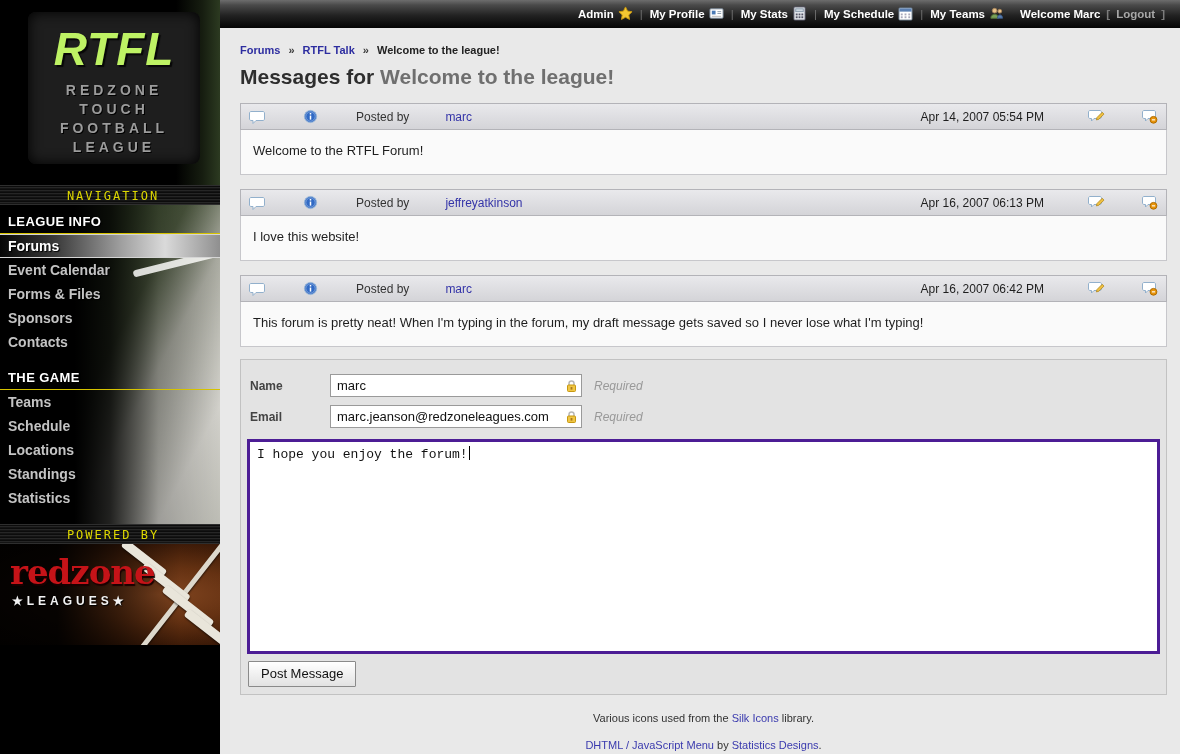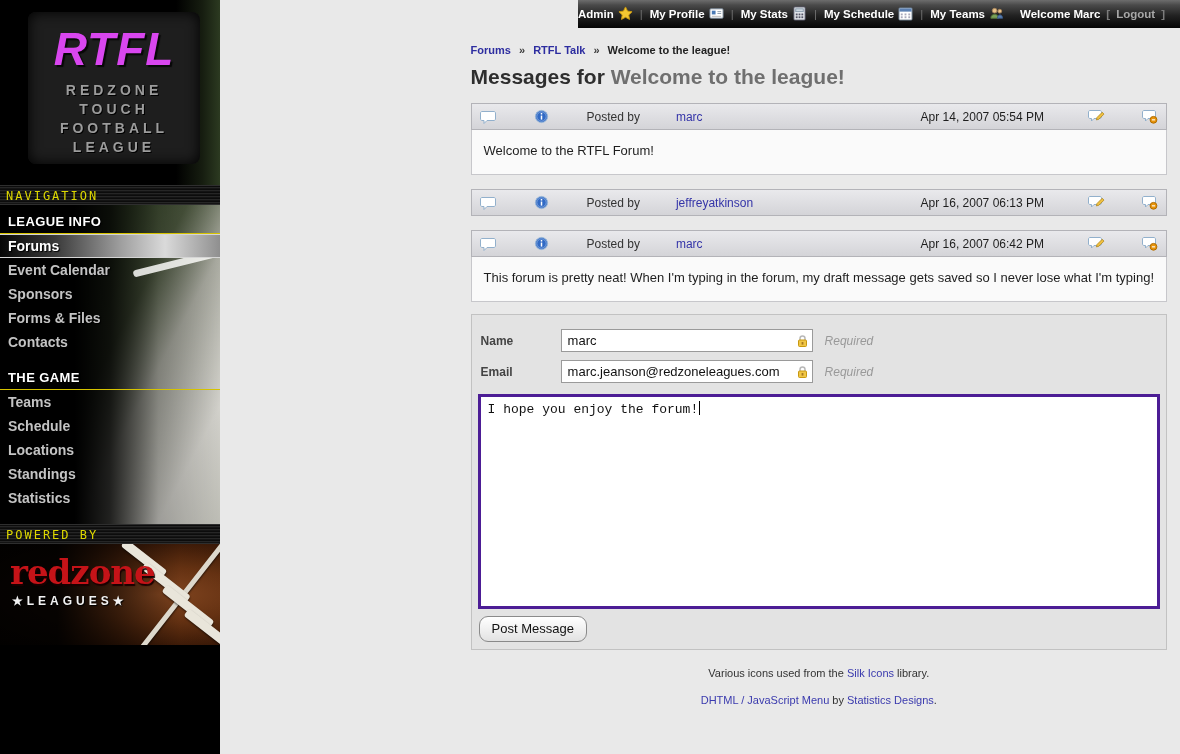--- a/index.html
+++ b/index.html
@@ -6,27 +6,27 @@
   html,body { width:1180px; height:754px; overflow:hidden; }
   body { font-family:"Liberation Sans", sans-serif; background:#000; }
   .page { display:flex; width:1180px; height:754px; }
 
   
   .sidebar { width:220px; flex:none; background:#000; display:flex; flex-direction:column; }
   .logo-area { height:185px; flex:none; background:linear-gradient(to right,#000 80%,#161d10 92%,#2c3a21 100%); }
   .logo-box { margin:12px 0 0 28px; width:172px; height:152px; background:#1e1e1e; border-radius:8px;
               box-shadow:inset 0 0 14px #000; text-align:center; }
   .logo-rtfl { padding-top:14px; font-size:46px; line-height:1; font-weight:bold; font-style:italic;
-               color:#d946ef; letter-spacing:1px; text-shadow:2px 2px 1px #070707; }
+               color:#bef264; letter-spacing:1px; text-shadow:2px 2px 1px #070707; }
   .logo-sub { margin-top:9px; color:#9c9c9c; font-weight:bold; font-size:14px; letter-spacing:4px; line-height:1.35;
               text-shadow:1px 1px 0 #000; }
   .led-banner { height:20px; flex:none; line-height:20px; padding-left:6px;
                 background:repeating-linear-gradient(to bottom,#0c0c0c 0 1px,#262626 1px 2px,#141414 2px 3px);
                 color:#ded800; font-family:"DejaVu Sans Mono", monospace; font-size:12px; letter-spacing:2px;
-                border-top:1px solid #2e2e2e; border-bottom:1px solid #2e2e2e; }
+                border-top:1px solid #2e2e2e; border-bottom:1px solid #2e2e2e;text-align:center; }
   .nav-area { height:319px; flex:none; position:relative;
       background:
         linear-gradient(to right, #000 0%, #000 34%, rgba(0,0,0,0.82) 50%, rgba(0,0,0,0.25) 72%, rgba(0,0,0,0) 100%),
         linear-gradient(118deg, #2b3622 0%, #3c4c2e 34%, #4e5a40 48%, #a9aaa0 63%, #d2d1cb 84%, #bdbdb5 100%);
       overflow:hidden; }
   .field-line { position:absolute; right:-8px; top:54px; width:96px; height:7px; background:rgba(250,250,248,0.85);
                 transform:rotate(-14deg); border-radius:3px; }
   .nav-header { position:relative; color:#fff; font-weight:bold; font-size:13px; padding:9px 0 4px 8px;
                 border-bottom:1px solid #d6c300; text-shadow:1px 1px 1px #000; letter-spacing:0.4px; }
   .nav-header.second { margin-top:7px;padding-left:8px; }
@@ -45,21 +45,21 @@
   .lace.l3 { width:60px; height:9px; transform:rotate(38deg); left:158px; top:58px; }
   .lace.l4 { width:60px; height:9px; transform:rotate(38deg); left:180px; top:82px; }
   .lace.seam { width:150px; height:5px; transform:rotate(-52deg); left:110px; top:46px; background:#ddd8cc; }
   .rz-title { position:absolute; left:10px; top:8px; color:#c51318; font-size:34px; font-weight:bold;
               font-family:"DejaVu Serif", serif; text-shadow:1px 2px 1px #1a0000; letter-spacing:-1px; }
   .rz-sub { position:absolute; left:12px; top:50px; color:#f2f2f2; font-weight:bold; font-size:12px;
             letter-spacing:4px; text-shadow:1px 1px 1px #000; }
   .sidebar-bottom { flex:1; background:#000; }
 
   
-  .main { width:960px; flex:none; background:#e9e9e9; display:flex; flex-direction:column;align-items:flex-end; }
+  .main { width:960px; flex:none; background:#e9e9e9; display:flex; flex-direction:column; }
   .topbar { height:28px; flex:none; display:flex; align-items:center; justify-content:flex-end; padding-right:9px;
             background:linear-gradient(to bottom,#6d6d6d 0%,#4a4a4a 18%,#222 55%,#050505 100%);
             font-size:11.5px; font-weight:bold; color:#fff; }
   .tb-item { display:flex; align-items:center; gap:4px; cursor:pointer; white-space:nowrap; }
   .tb-sep { color:#6f6f6f; margin:0 7px; font-weight:normal; }
   .tb-welcome { margin-left:16px; white-space:nowrap; }
   .tb-bracket { color:#7c7c7c; margin:0 6px; }
   .tb-logout { color:#a8a8a8; cursor:pointer; }
 
   .content { flex:1; padding:0 13px 8px 20px; }
@@ -87,21 +87,21 @@
   .form-label { width:80px; font-size:12px; font-weight:bold; color:#444; }
   .input-wrap { position:relative; }
   .text-input { width:252px; height:23px; border:1px solid #9a9a9a; background:#fff; font-size:13px;
                 padding:2px 20px 2px 6px; font-family:"Liberation Sans", sans-serif; color:#111; }
   .lock-icon { position:absolute; right:4px; top:5px; }
   .required { margin-left:12px; font-size:12px; font-style:italic; color:#999; }
   .textarea-box { margin:11px 2px 0; height:215px; border:3px solid #4c1d95; background:#fff; padding:4px 7px;
                   font-family:"Liberation Mono", monospace; font-size:13px; color:#111; cursor:text; }
   .caret { display:inline-block; width:1px; height:14px; background:#000; vertical-align:-2px; margin-left:1px; }
   .post-btn { margin:7px 0 3px 3px; padding:4px 12px 5px; font-size:13px; color:#111;
-              background:linear-gradient(to bottom,#fff,#e2e2e2); border:1px solid #8a8a8a; border-radius:9px;
+              background:linear-gradient(to bottom,#fff,#e2e2e2); border:1px solid #8a8a8a; border-radius:1px;
               font-family:"Liberation Sans", sans-serif; cursor:pointer; }
 
   .footer { text-align:center; margin-top:17px; font-size:11px; color:#333; }
   .footer-line2 { margin-top:15px; }
   .footer-link { color:#3a3aae; cursor:pointer; text-decoration:none; }
 </style>
 </head>
 <body>
 
 <div class="page">
@@ -119,22 +119,22 @@
       </div>
     </div>
 
     <div class="led-banner">NAVIGATION</div>
 
     <div class="nav-area">
       <div class="field-line"></div>
       <div class="nav-header">LEAGUE INFO</div>
       <div class="nav-item active">Forums</div>
       <div class="nav-item">Event Calendar</div>
+      <div class="nav-item">Forms &amp; Files</div>
       <div class="nav-item">Sponsors</div>
-      <div class="nav-item">Forms &amp; Files</div>
       <div class="nav-item">Contacts</div>
       <div class="nav-header second">THE GAME</div>
       <div class="nav-item">Teams</div>
       <div class="nav-item">Schedule</div>
       <div class="nav-item">Locations</div>
       <div class="nav-item">Standings</div>
       <div class="nav-item">Statistics</div>
     </div>
 
     <div class="led-banner">POWERED BY</div>
@@ -294,20 +294,21 @@
               </svg>
             </span>
           <span class="msg-action">
               <svg width="17" height="15" viewBox="0 0 17 15">
                 <path d="M3 1.5h10c.8 0 1.5.7 1.5 1.5v5c0 .8-.7 1.5-1.5 1.5H7L4.5 12V9.5H3C2.2 9.5 1.5 8.8 1.5 8V3c0-.8.7-1.5 1.5-1.5z" fill="#fff" stroke="#92b0cc"></path>
                 <circle cx="12.5" cy="10.8" r="3.4" fill="#e8940a" stroke="#b06c00"></circle>
                 <rect x="10.9" y="10.3" width="3.2" height="1.1" fill="#fff"></rect>
               </svg>
             </span>
         </div>
+        <div class="msg-body">I love this website!</div>
       </div>
 
       <div class="message">
         <div class="msg-header">
           <span class="icon">
               <svg width="16" height="14" viewBox="0 0 16 14">
                 <path d="M2 1.5h12c.8 0 1.5.7 1.5 1.5v6c0 .8-.7 1.5-1.5 1.5H7l-3 3v-3H2C1.2 10.5.5 9.8.5 9V3C.5 2.2 1.2 1.5 2 1.5z" fill="#fff" stroke="#92b0cc"></path>
               </svg>
             </span>
           <span class="icon">

